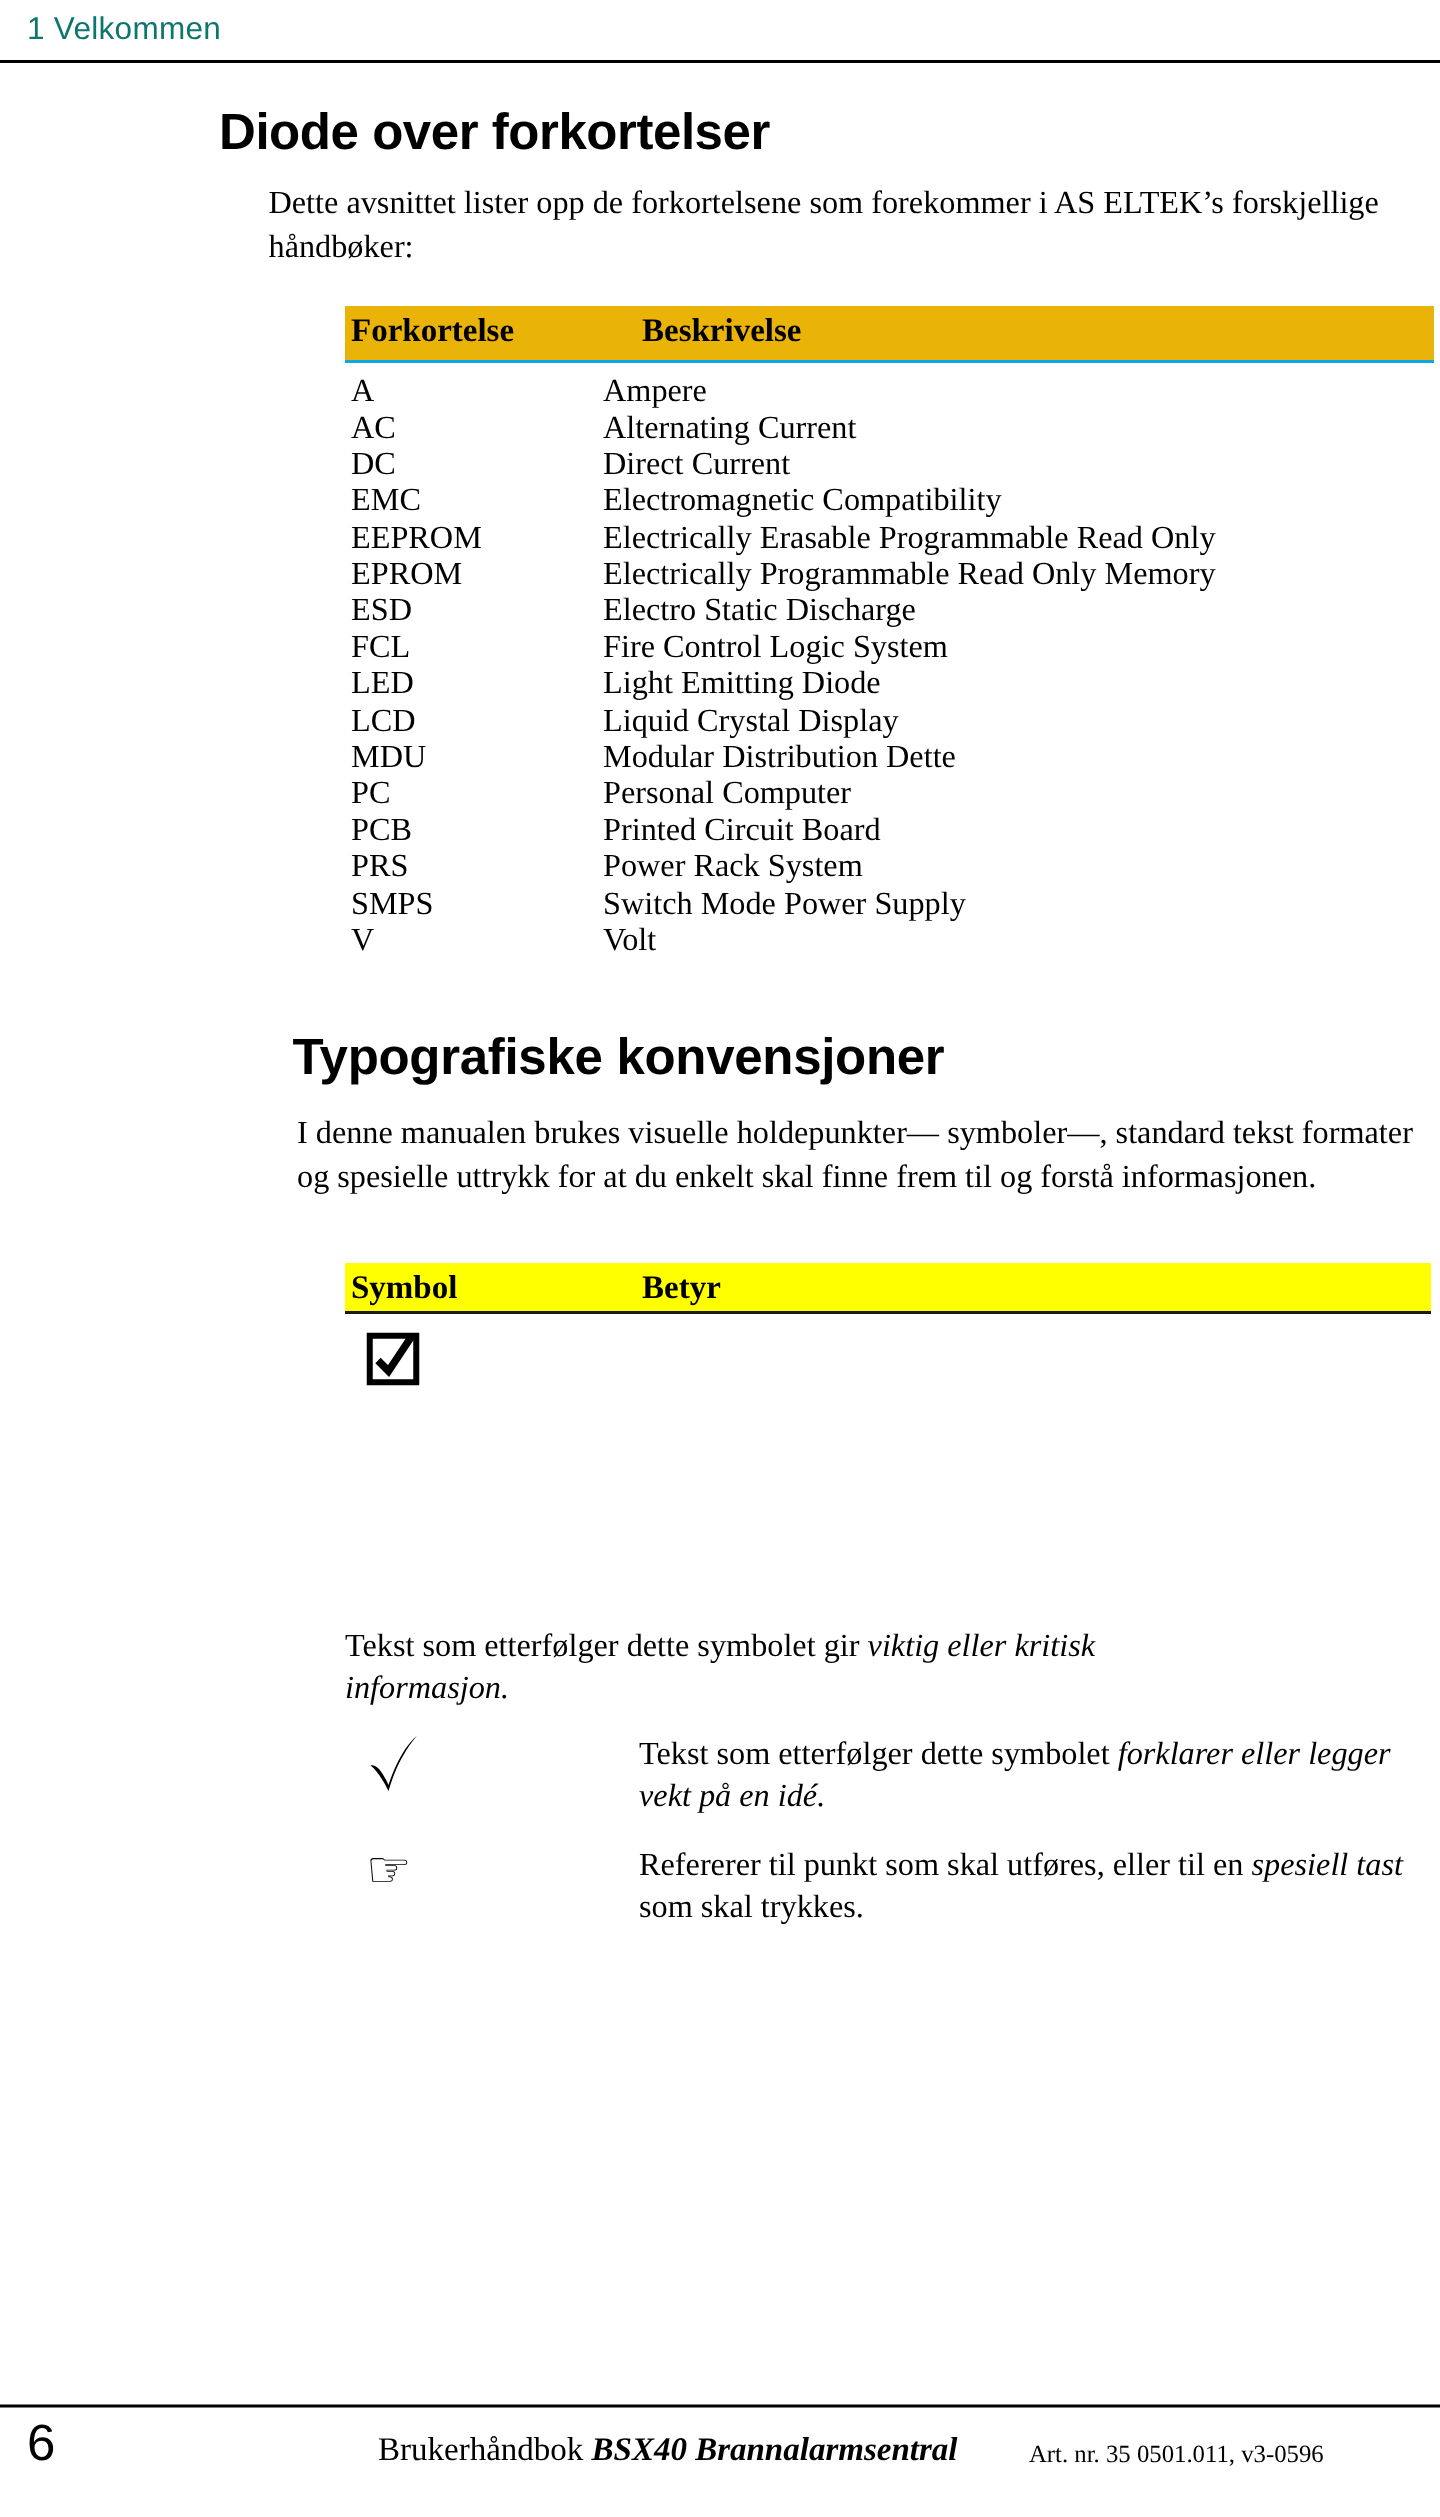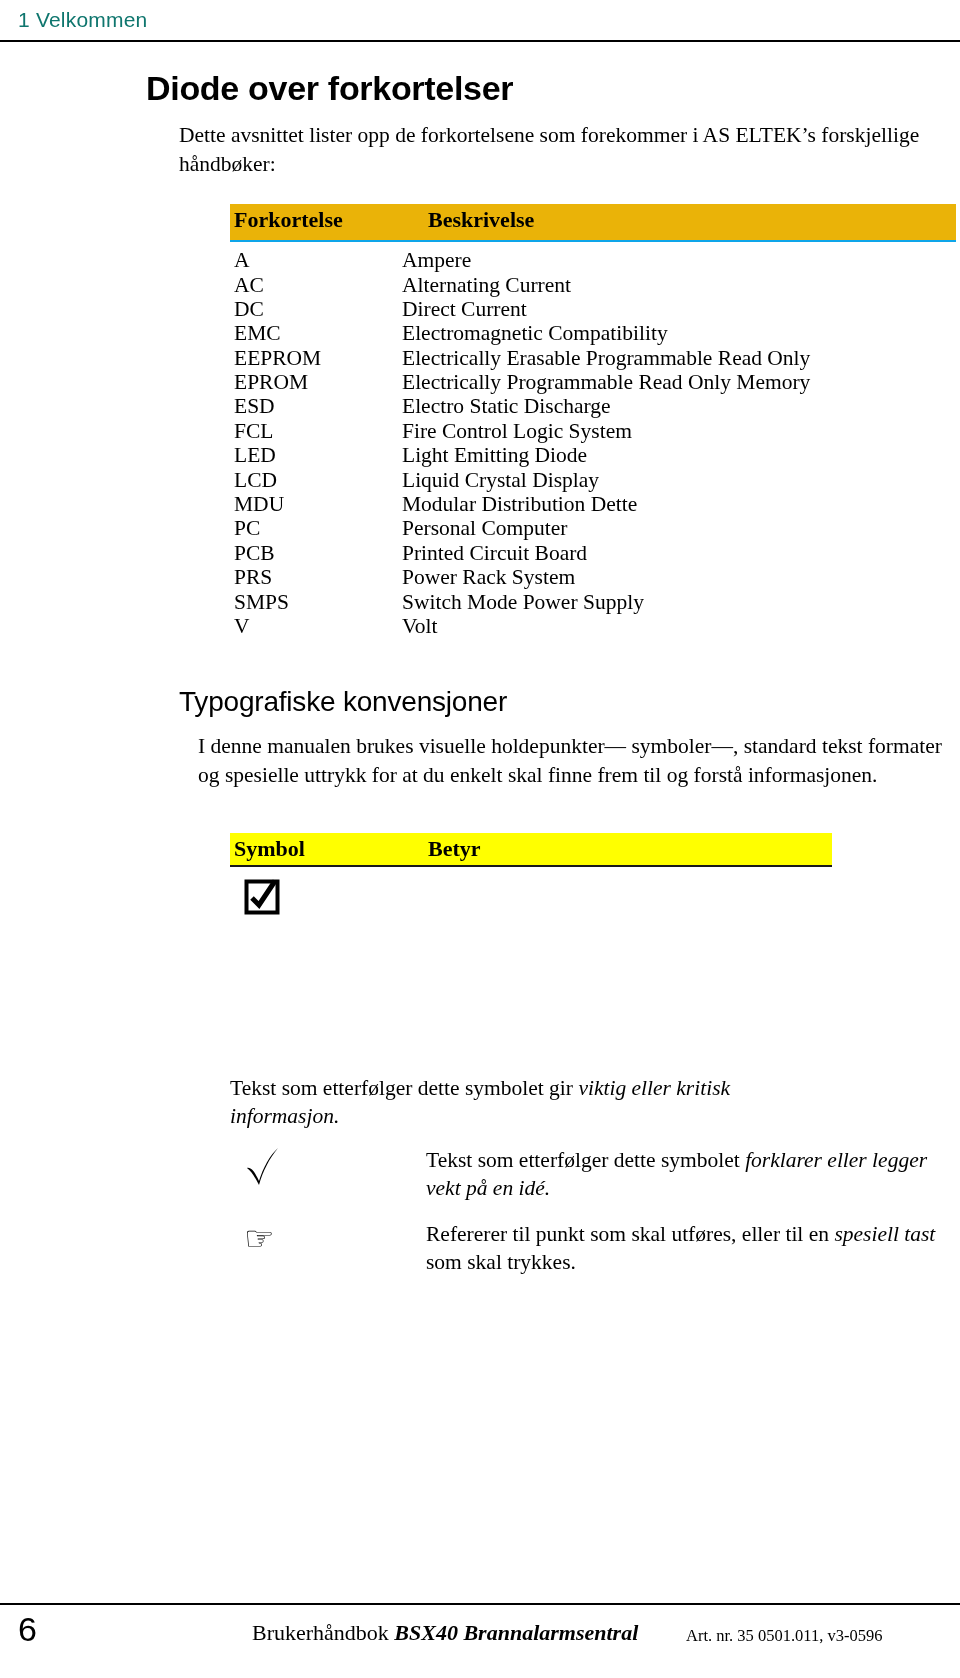--- a/index.html
+++ b/index.html
@@ -99,23 +99,23 @@
   table.abbr td {
     padding: 0;
     vertical-align: top;
     white-space: nowrap;
   }
   table.abbr td.abbr-key { width: 168px; padding-left: 4px; }
 
   
   h2.section-title-2 {
     font-family: "Liberation Sans", "DejaVu Sans", sans-serif;
-    font-size: 28px;
-    font-weight: normal;
-    margin: 0;
+    font-size: 34px;
+    font-weight: bold;
+    margin: 16px;
     letter-spacing: -0.2px;
     padding-left: 33px;
   }
   .conv-block { margin-top: 48px; }
 
   p.conv-intro {
     font-size: 21.5px;
     line-height: 1.32;
     margin: 14px 0 0 0;
     padding-left: 52px;
@@ -125,21 +125,21 @@
   
   .symbol-block {
     margin-top: 44px;
     padding-left: 84px;
     position: relative;
   }
   .symbol-head {
     position: relative;
     background: #ffff00;
     height: 34px;
-    width: 602px;
+    width: 724px;
     border-bottom: 2px solid #1a1a1a;
     box-sizing: border-box;
   }
   .symbol-head .th {
     position: absolute;
     top: 3px;
     font-weight: bold;
     font-size: 22px;
     white-space: nowrap;
   }

